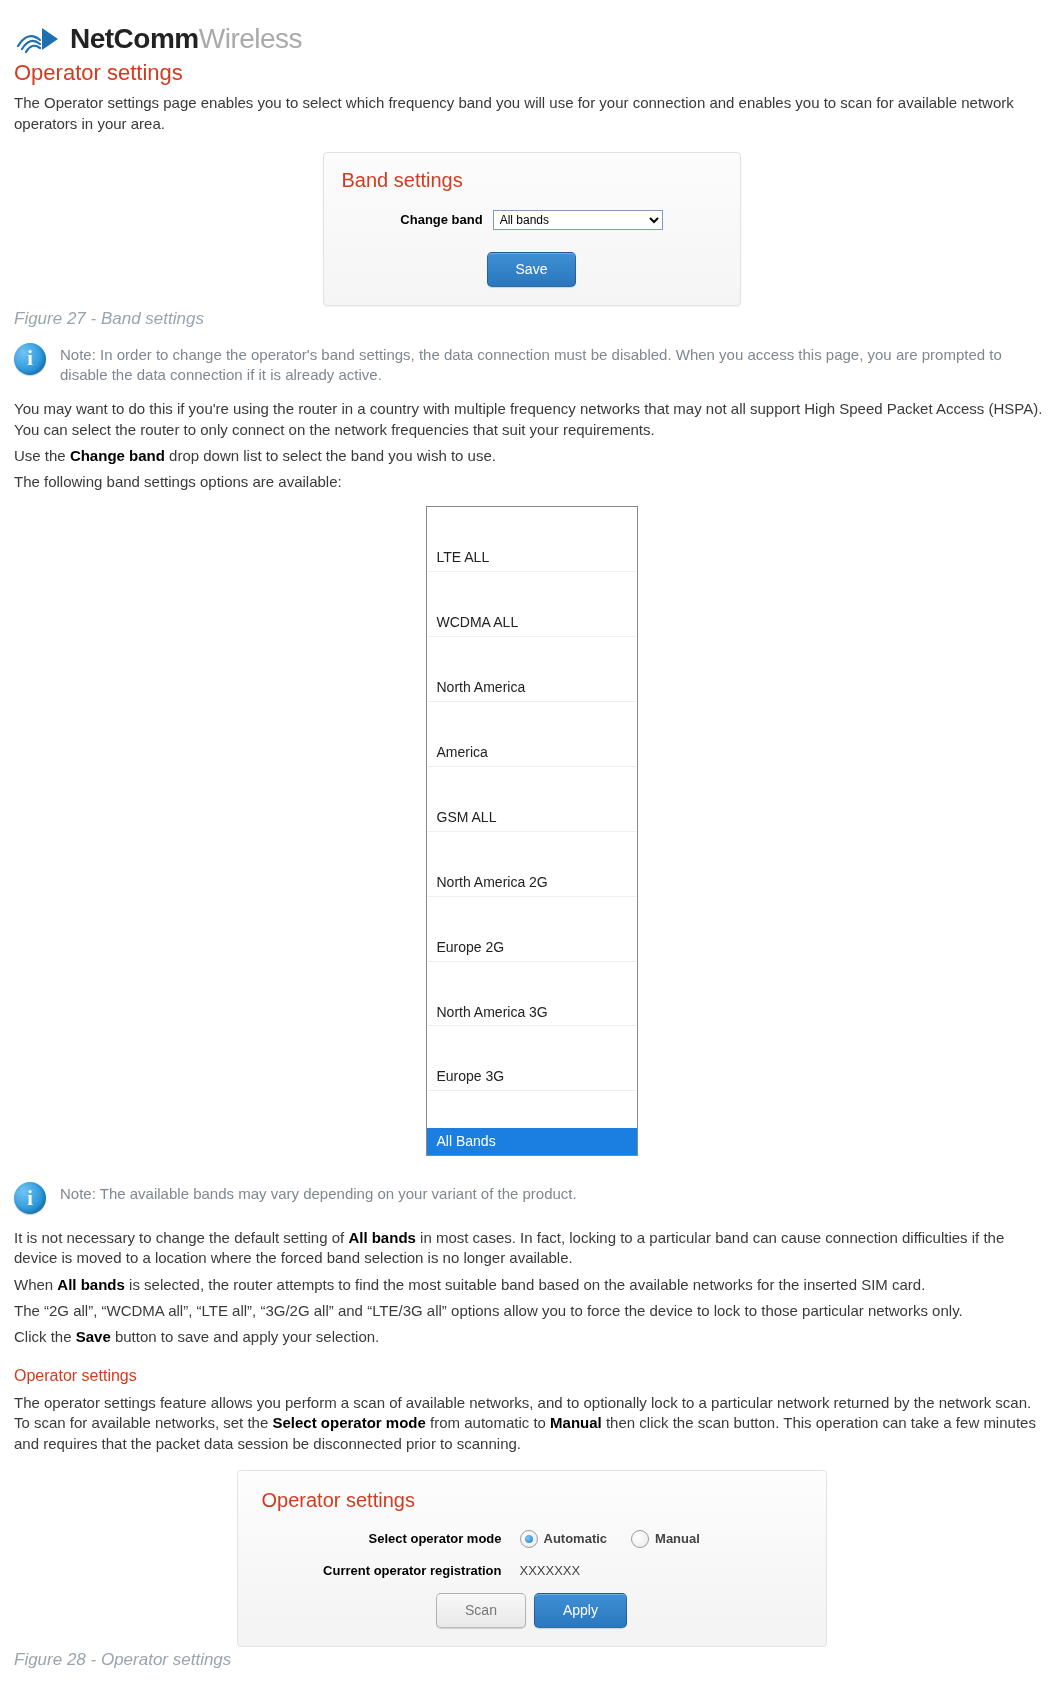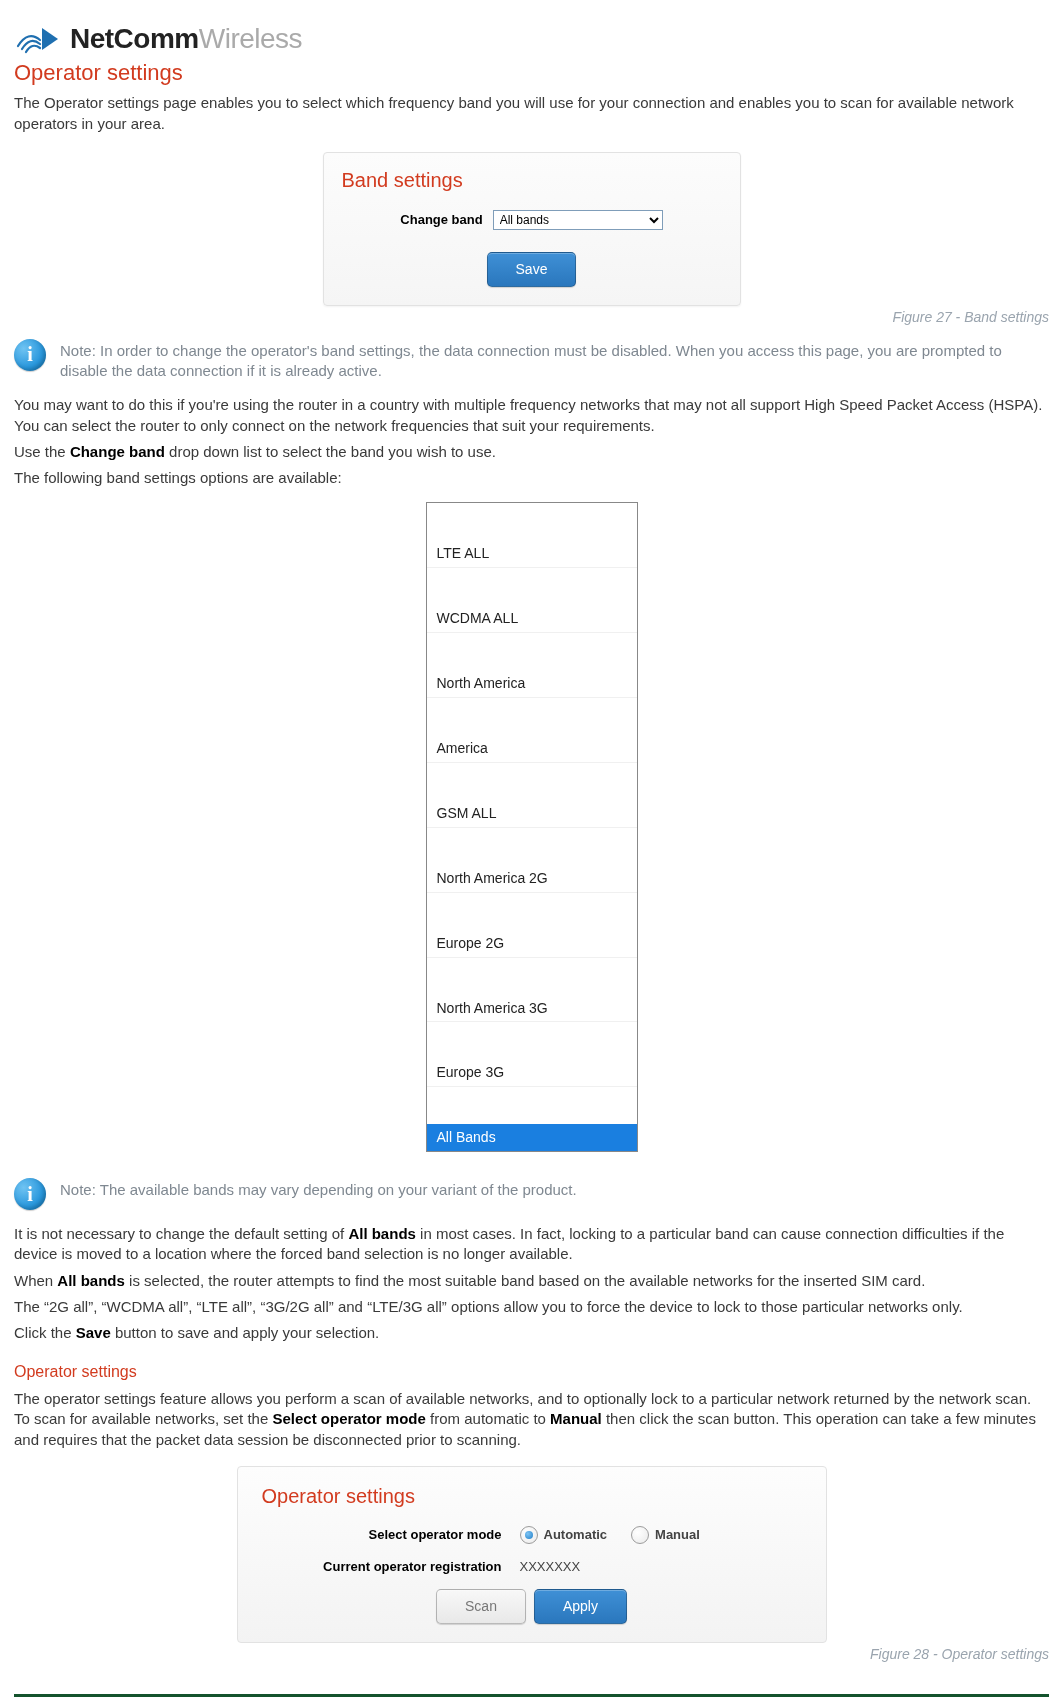--- a/index.html
+++ b/index.html
@@ -28,24 +28,24 @@
   }
   h2.sub-title {
     font-size: 16px;
     font-weight: 400;
     color: #d23b1f;
     margin: 18px 0 2px 0;
   }
   p { margin: 6px 0; }
   .bold { font-weight: 700; color:#000; }
   .figure-caption {
-    text-align: right;
+    text-align: left;
     font-style: italic;
     color: #9aa4ae;
-    font-size: 14px;
+    font-size: 17px;
     margin: 2px 0 12px 0;
   }
   .note-row {
     display: flex;
     align-items: flex-start;
     gap: 14px;
     margin: 10px 0 14px 0;
   }
   .info-icon {
     width: 32px; height: 32px; flex: 0 0 32px;

